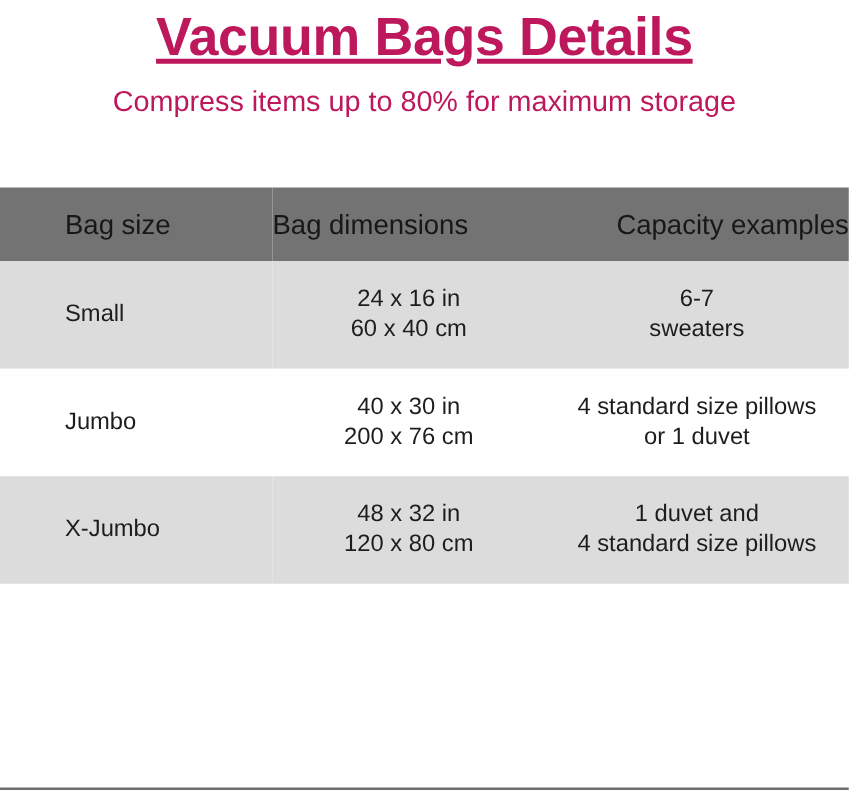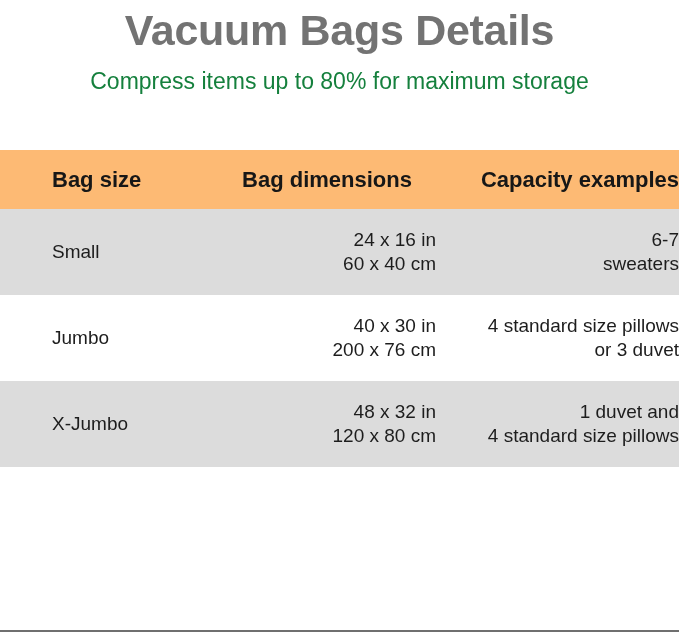--- a/index.html
+++ b/index.html
@@ -26,31 +26,32 @@
   .header {
     padding-top: 4px;
     text-align: center;
   }
 
   .page-title {
     margin: 0;
     font-size: 43px;
     line-height: 52px;
     font-weight: bold;
-    color: #737373;
+    color: #be185d;
     letter-spacing: -0.3px;
     font-family: "Liberation Sans", sans-serif;
+    text-decoration: underline;
   }
 
   .page-subtitle {
     margin: 10px 0 0 0;
     font-size: 23px;
     line-height: 30px;
     font-weight: normal;
-    color: #15803d;
+    color: #be185d;
     font-family: "Liberation Sans", sans-serif;
   }
 
   
   .spec-table {
     position: absolute;
     top: 150px;
     left: 0;
     width: 679px;
     border-collapse: collapse;
@@ -58,29 +59,29 @@
   }
 
   .spec-table col.c1 { width: 218px; }
   .spec-table col.c2 { width: 218px; }
   .spec-table col.c3 { width: 243px; }
 
   .spec-table thead th {
     height: 59px;
     padding: 0;
     font-size: 22px;
-    font-weight: bold;
+    font-weight: normal;
     color: #171717;
-    background: #fdba74;
+    background: #737373;
     vertical-align: middle;
     font-family: "Liberation Sans", sans-serif;
   }
 
   .th-size      { text-align: left;   padding-left: 52px !important; }
-  .th-dims      { text-align: center; }
+  .th-dims      { text-align: left; }
   .th-capacity  { text-align: right; }
 
   .spec-table tbody tr {
     height: 86px;
     margin-left: 42px;
   }
 
   .spec-table tbody tr.shaded td {
     background: #dcdcdc;
   }
@@ -98,21 +99,21 @@
     font-family: "Liberation Sans", sans-serif;
   }
 
   td.cell-size {
     text-align: left;
     padding-left: 52px !important;
   }
 
   td.cell-dims,
   td.cell-capacity {
-    text-align: right;
+    text-align: center;
   }
 
   .line2 {
     display: block;
   }
 
   
   .bottom-rule {
     position: absolute;
     left: 0;
@@ -162,21 +163,21 @@
 
 
       <tr class="plain">
         <td class="cell-size">Jumbo</td>
         <td class="cell-dims">
           <span class="line2">40 x 30 in</span>
           <span class="line2">200 x 76 cm</span>
         </td>
         <td class="cell-capacity">
           <span class="line2">4 standard size pillows</span>
-          <span class="line2">or 3 duvet</span>
+          <span class="line2">or 1 duvet</span>
         </td>
       </tr>
 
       <tr class="shaded">
         <td class="cell-size">X-Jumbo</td>
         <td class="cell-dims">
           <span class="line2">48 x 32 in</span>
           <span class="line2">120 x 80 cm</span>
         </td>
         <td class="cell-capacity">

